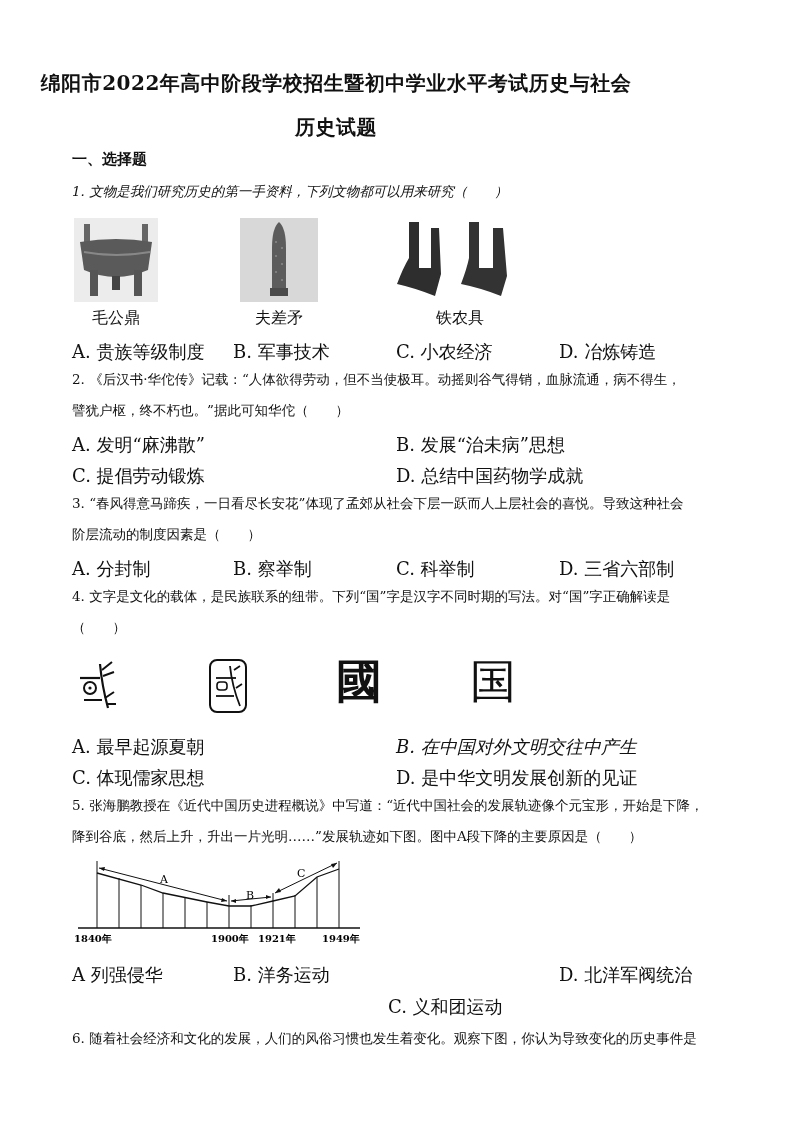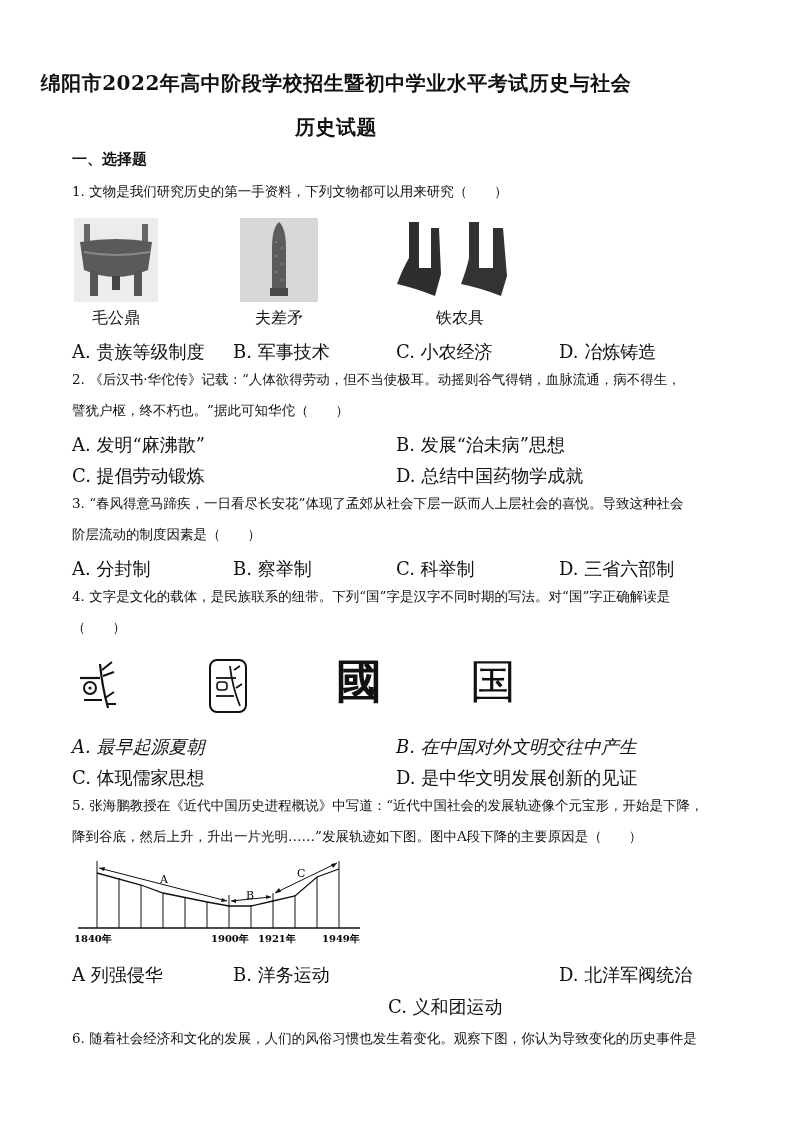--- a/index.html
+++ b/index.html
@@ -14,21 +14,21 @@
   .imgbox { background: #e8e8e8; overflow: hidden; }
   .glyph { font-size: 46px; line-height: 1; }
 </style>
 </head>
 <body>
 
 <div class="abs title" style="top:70px;">绵阳市2022年高中阶段学校招生暨初中学业水平考试历史与社会</div>
 <div class="abs title" style="top:114px;">历史试题</div>
 <div class="abs section" style="left:72px; top:150px;">一、选择题</div>
 
-<div class="abs q" style="left:72px; top:183px;">1. 文物是我们研究历史的第一手资料，下列文物都可以用来研究（　　）</div>
+<div class="abs q" style="left:72px; top:183px;font-style:italic;">1. 文物是我们研究历史的第一手资料，下列文物都可以用来研究（　　）</div>
 
 <div class="abs imgbox" style="left:74px; top:218px; width:84px; height:84px; background:#ececec;">
   <svg width="84" height="84" viewBox="0 0 84 84">
     <rect x="10" y="6" width="6" height="20" fill="#666"></rect>
     <rect x="68" y="6" width="6" height="20" fill="#666"></rect>
     <path d="M6 24 Q42 18 78 24 L74 52 Q42 66 10 52 Z" fill="#5a5a5a"></path>
     <path d="M10 34 Q42 40 76 34" stroke="#888" stroke-width="2" fill="none"></path>
     <rect x="16" y="52" width="8" height="26" fill="#555"></rect>
     <rect x="38" y="58" width="8" height="14" fill="#444"></rect>
     <rect x="60" y="52" width="8" height="26" fill="#555"></rect>
@@ -97,21 +97,21 @@
     <rect x="2" y="2" width="36" height="52" rx="7" stroke="#111" stroke-width="2" fill="none"></rect>
     <line x1="8" y1="20" x2="28" y2="20" stroke="#111" stroke-width="1.8"></line>
     <rect x="9" y="24" width="10" height="8" rx="3" stroke="#111" stroke-width="1.6" fill="none"></rect>
     <line x1="8" y1="38" x2="26" y2="38" stroke="#111" stroke-width="1.8"></line>
     <path d="M22 8 Q24 28 32 48 M26 12 L32 8 M28 30 L34 26" stroke="#111" stroke-width="1.8" fill="none"></path>
   </svg>
 </div>
 <div class="abs glyph" style="left:336px; top:658px; font-weight:bold;">國</div>
 <div class="abs glyph" style="left:470px; top:658px;">国</div>
 
-<div class="abs opt" style="left:72px; top:735px;font-style:italic;">A. 最早起源夏朝</div>
+<div class="abs opt" style="left:72px; top:735px;">A. 最早起源夏朝</div>
 <div class="abs opt" style="left:396px; top:735px;font-style:italic;">B. 在中国对外文明交往中产生</div>
 <div class="abs opt" style="left:72px; top:766px;">C. 体现儒家思想</div>
 <div class="abs opt" style="left:396px; top:766px;">D. 是中华文明发展创新的见证</div>
 
 <div class="abs q" style="left:72px; top:797px;">5. 张海鹏教授在《近代中国历史进程概说》中写道：“近代中国社会的发展轨迹像个元宝形，开始是下降，</div>
 <div class="abs q" style="left:72px; top:828px;">降到谷底，然后上升，升出一片光明……”发展轨迹如下图。图中A段下降的主要原因是（　　）</div>
 
 <div class="abs" style="left:74px; top:855px; width:300px; height:90px;">
   <svg width="300" height="90" viewBox="0 0 300 90">
     <line x1="4" y1="73" x2="286" y2="73" stroke="#111" stroke-width="1.5"></line>

